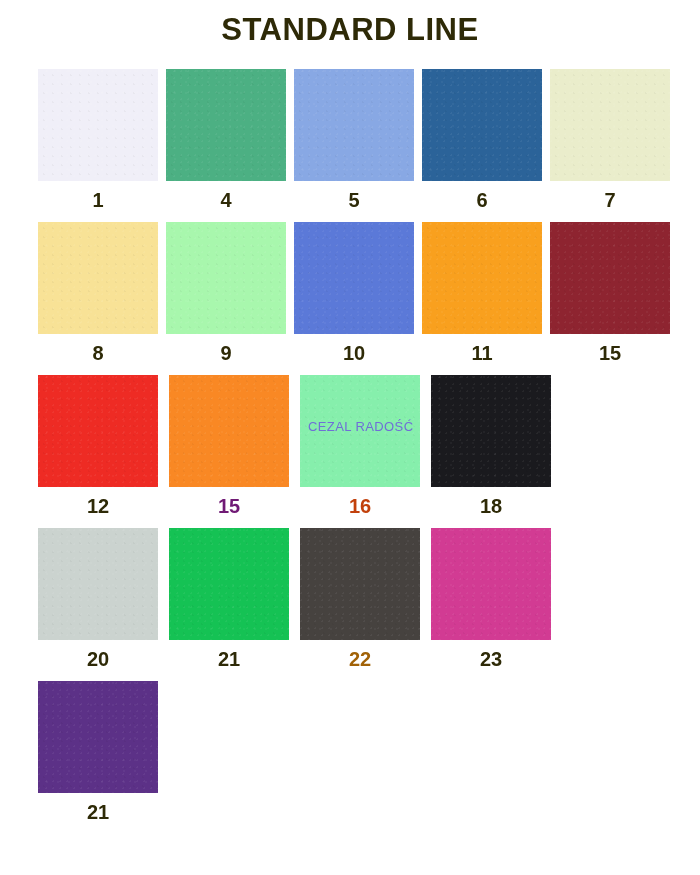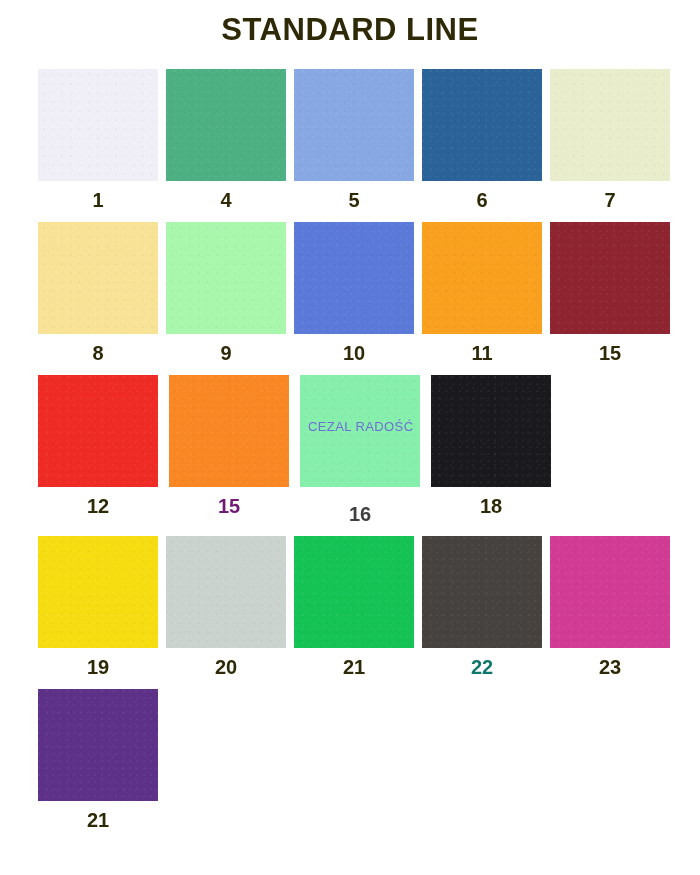--- a/index.html
+++ b/index.html
@@ -149,43 +149,39 @@
           <div class="swatch-label" style="color: rgb(46, 42, 7);">12</div>
         </div>
         <div class="swatch-cell">
           <div class="swatch-chip" style="background: rgb(249, 136, 36);"></div>
           <div class="swatch-label" style="color: #701a75;">15</div>
         </div>
         <div class="swatch-cell">
           <div class="swatch-chip" style="background: #86efac;">
             <div class="swatch-watermark" style="color: rgb(111, 111, 214);">CEZAL RADOŚĆ</div>
           </div>
-          <div class="swatch-label" style="color: #404040; margin-top: 8px;">16</div>
+          <div class="swatch-label" style="color: #c2410c;">16</div>
         </div>
         <div class="swatch-cell">
           <div class="swatch-chip" style="background: rgb(26, 26, 30);"></div>
           <div class="swatch-label" style="color: rgb(46, 42, 7);">18</div>
         </div>
       </div>
       <div class="swatch-row">
-        <div class="swatch-cell">
-          <div class="swatch-chip" style="background: rgb(246, 221, 18);"></div>
-          <div class="swatch-label" style="color: rgb(46, 42, 7);">19</div>
-        </div>
         <div class="swatch-cell">
           <div class="swatch-chip" style="background: rgb(203, 211, 207);"></div>
           <div class="swatch-label" style="color: rgb(46, 42, 7);">20</div>
         </div>
         <div class="swatch-cell">
           <div class="swatch-chip" style="background: rgb(21, 194, 84);"></div>
           <div class="swatch-label" style="color: rgb(46, 42, 7);">21</div>
         </div>
         <div class="swatch-cell">
           <div class="swatch-chip" style="background: rgb(70, 66, 63);"></div>
-          <div class="swatch-label" style="color: #0f766e;">22</div>
+          <div class="swatch-label" style="color: #a16207;">22</div>
         </div>
         <div class="swatch-cell">
           <div class="swatch-chip" style="background: rgb(210, 59, 147);"></div>
           <div class="swatch-label" style="color: rgb(46, 42, 7);">23</div>
         </div>
       </div>
       <div class="swatch-row">
         <div class="swatch-cell">
           <div class="swatch-chip" style="background: rgb(92, 49, 135);"></div>
           <div class="swatch-label" style="color: rgb(46, 42, 7);">21</div>

